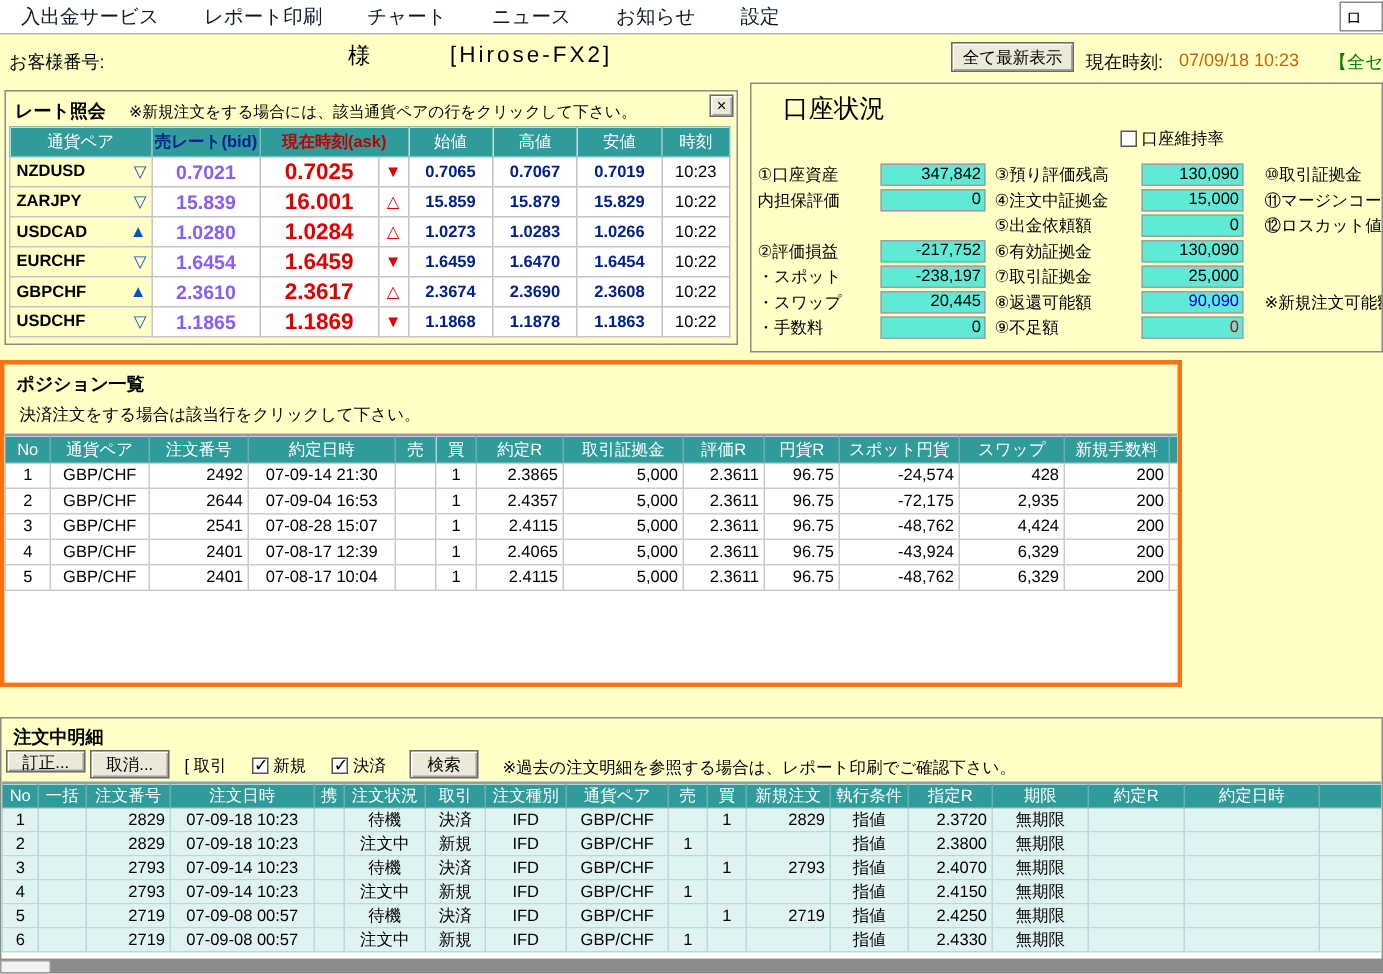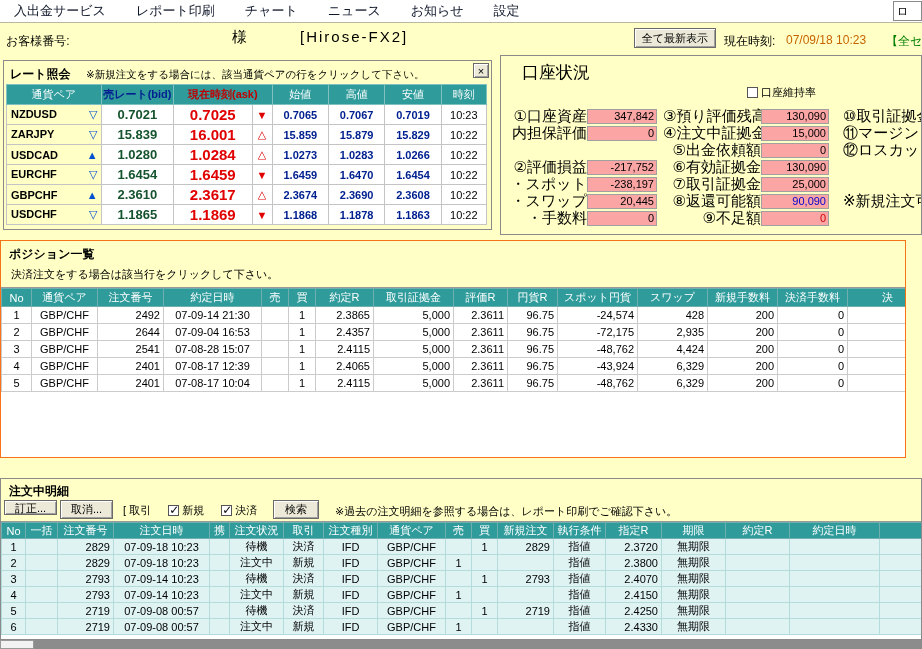--- a/index.html
+++ b/index.html
@@ -40,50 +40,50 @@
   .rate-table { position:absolute; left:2px; top:23px; width:481px; background:#FFF; font-size:11px; }
   .rate-table th { background:#2F9B9B; color:#FFF; font-weight:normal; height:20px;
     border:1px solid #7FC0C0; font-size:11px; overflow:hidden; white-space:nowrap; }
   .rate-table th.h-bid { color:#001E90; font-weight:bold; }
   .rate-table th.h-ask { color:#C00000; font-weight:bold; }
   .rate-table td { border:1px solid #C4C4C4; height:20px; text-align:center; overflow:hidden; white-space:nowrap; }
   .rate-table td.pair-cell { background:#FFFFC6; text-align:left; padding-left:4px; font-weight:bold; }
   .pair-cell .arr { float:right; margin-right:3px; font-weight:normal; }
   .arr-blue { color:#0050D0; font-size:11px; }
   .arr-red  { color:#E00000; font-size:11px; }
-  td.bid { color:#14532d; font-weight:bold; font-size:13px; }
+  td.bid { color:#8b5cf6; font-weight:bold; font-size:13px; }
   td.ask { color:#E00000; font-weight:bold; font-size:15px; }
   td.ohl { color:#002090; font-weight:bold;margin-left:21px; }
 
   
   .account-panel { position:absolute; left:500px; top:55px; width:422px; height:180px;
     border:1px solid #8A8A8A; background:#FFFFC6; overflow:hidden; }
   .acct-title { position:absolute; left:21px; top:5px; font-size:17px; }
   .acct-maint { position:absolute; left:246px; top:29px; font-size:11px; white-space:nowrap; }
   .cb { display:inline-block; width:11px; height:11px; background:#FFF; border:1px solid #555;
     margin-right:3px; vertical-align:-2px; position:relative; }
   .cb[data-checked="true"]::after { content:"✓"; position:absolute; left:0; top:-3px; font-size:12px; font-weight:bold; color:#000; }
   .acct-col { position:absolute; top:52px; }
   .acct-left  { left:4px;   width:156px; }
   .acct-mid   { left:162px; width:170px; }
   .acct-right { left:342px; width:200px; }
   .acct-row { height:17px; display:flex; align-items:center; }
-  .acct-label { font-size:15px; white-space:nowrap; overflow:hidden;text-align:right; }
+  .acct-label { font-size:11px; white-space:nowrap; overflow:hidden; }
   .acct-left  .acct-label { width:82px; }
   .acct-mid   .acct-label { width:98px; }
-  .acct-val { display:inline-block; width:70px; height:15px; background:#fca5a5; border:1px solid #A0A0A0;
+  .acct-val { display:inline-block; width:70px; height:15px; background:#5eead4; border:1px solid #A0A0A0;
     text-align:right; padding-right:2px; font-size:11px; line-height:13px; }
   .acct-mid .acct-val { width:68px; }
   .acct-val:empty { visibility:hidden; }
   .acct-mid .acct-row:nth-child(6) .acct-val { color:#0000CC; }
   .acct-mid .acct-row:nth-child(7) .acct-val { color:#D00000; }
 
   
-  .pos-panel { position:absolute; left:0; top:240px; width:906px; height:218px;
-    border:1px solid #f97316; background:#FFFFC6; overflow:hidden; }
+  .pos-panel { position:absolute; left:0; top:240px; width:788px; height:218px;
+    border:3px solid #f97316; background:#FFFFC6; overflow:hidden; }
   .pos-title { position:absolute; left:8px; top:5px; font-weight:bold; font-size:12px; }
   .pos-note  { position:absolute; left:10px; top:26px; font-size:11px; }
   .pos-table-wrap { position:absolute; left:0; right:0; top:46px; bottom:0; background:#FFF;
     border-top:1px solid #999; overflow:hidden; }
   .pos-table { width:926px; font-size:11px; }
   .pos-table th { background:#2F9B9B; color:#FFF; font-weight:normal; height:18px;
     border:1px solid #70AFAF; overflow:hidden; white-space:nowrap; padding:0 1px; }
   .pos-table td { border:1px solid #CBCBCB; height:17px; background:#FFF; padding:0 3px;
     overflow:hidden; white-space:nowrap; text-align:center; }
   .pos-table td.num { text-align:right; }

